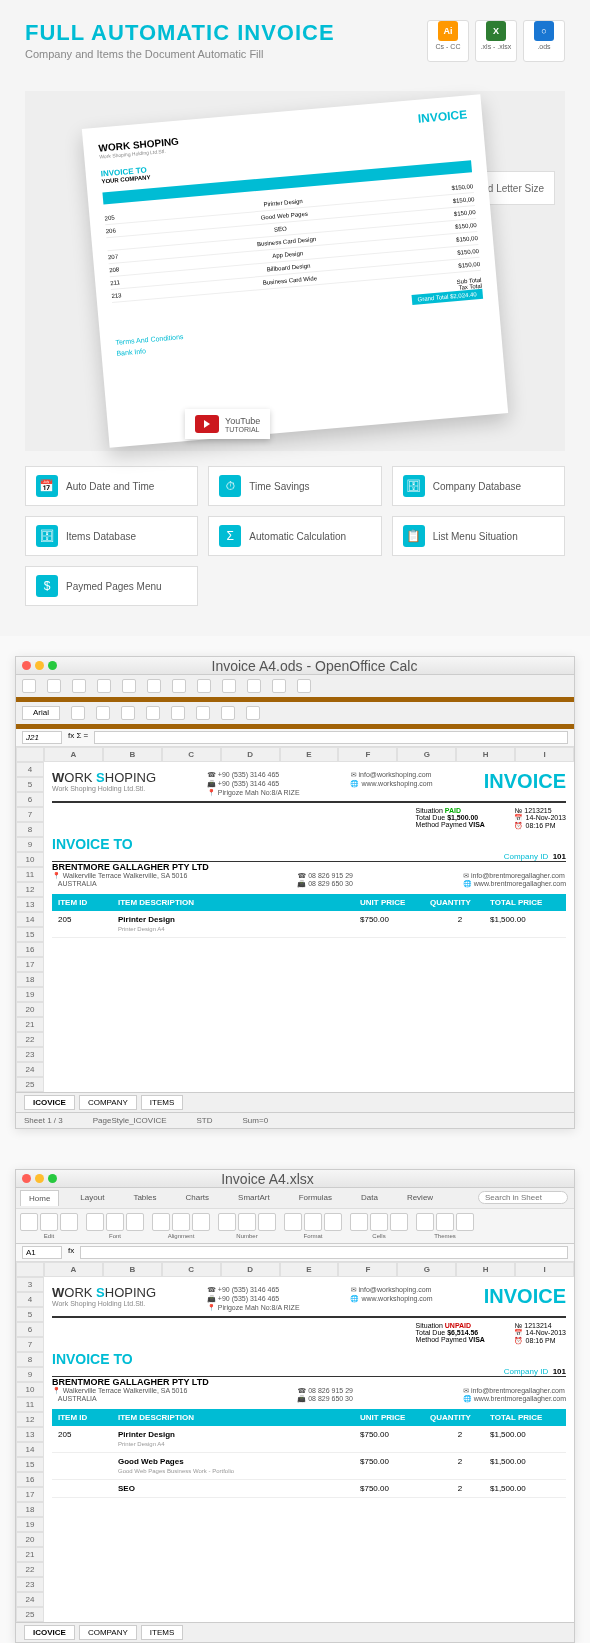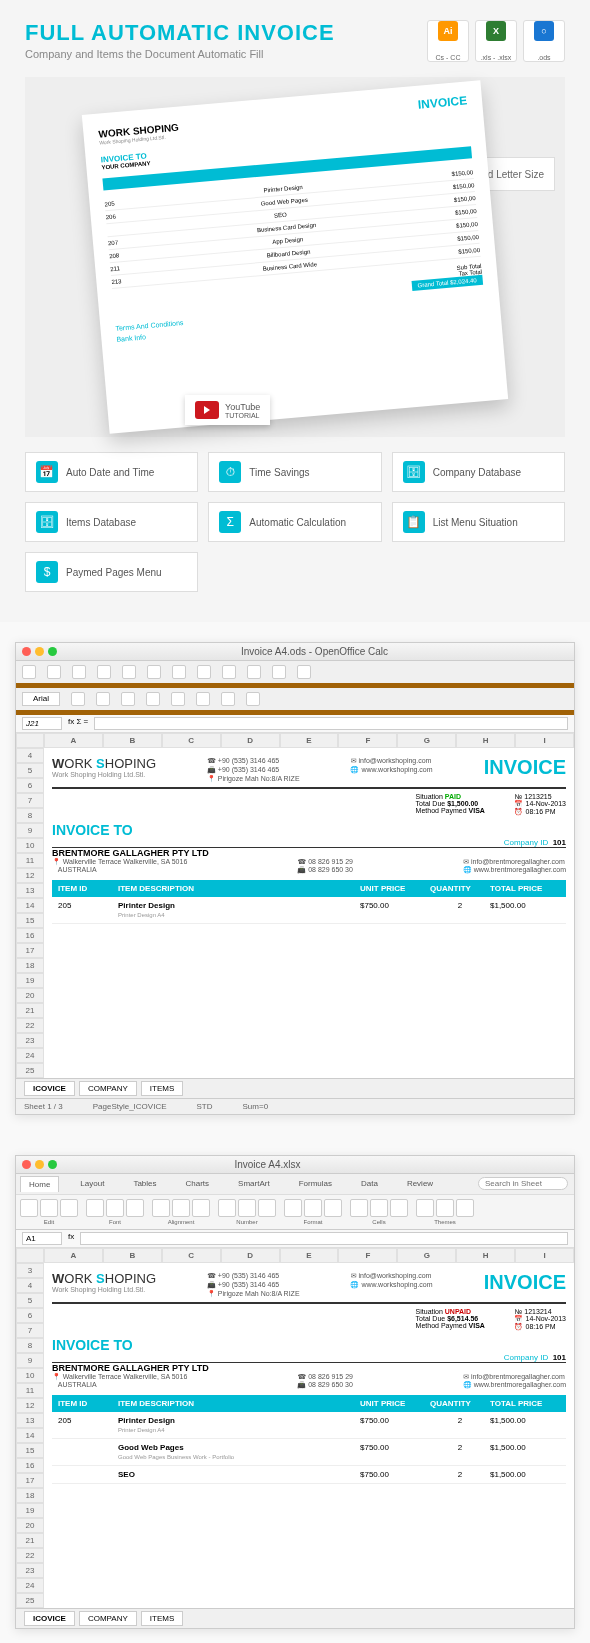--- a/index.html
+++ b/index.html
@@ -1,42 +1,42 @@
 <!DOCTYPE html>
 <html><head>
 <meta charset="utf-8">
 <style>
 *{margin:0;padding:0;box-sizing:border-box}
 body{font-family:Arial,sans-serif;width:590px;background:#fff}
 .section1{background:#f5f5f5;padding:20px 25px 30px}
-.header-row{display:flex;justify-content:space-between;align-items:flex-start;margin-bottom:15px}
+.header-row{display:flex;justify-content:space-between;align-items:flex-start;margin-bottom:29px}
 .title-block h1{color:#00bcd4;font-size:22px;font-weight:700;letter-spacing:1px}
 .title-block p{color:#888;font-size:11px;margin-top:2px}
 .file-icons{display:flex;gap:6px}
-.file-icon{width:42px;height:42px;border:1px solid #ddd;border-radius:3px;background:#fff;display:flex;flex-direction:column;align-items:center;justify-content:space-between;font-size:7px;color:#666}
+.file-icon{width:42px;height:42px;border:1px solid #ddd;border-radius:3px;background:#fff;display:flex;flex-direction:column;align-items:center;justify-content:flex-start;font-size:7px;color:#666}
 .file-icon .fi-top{width:20px;height:20px;border-radius:3px;display:flex;align-items:center;justify-content:center;color:#fff;font-weight:bold;font-size:9px;margin-bottom:2px}
 .invoice-preview{position:relative;background:#eee;height:360px;margin-bottom:15px;display:flex;align-items:center;justify-content:center}
 .paper{background:#fff;width:400px;height:320px;transform:rotate(-5deg);box-shadow:0 8px 20px rgba(0,0,0,.2);padding:15px;font-size:6px;position:relative}
 .paper-logo{font-size:10px;font-weight:bold}
 .paper-invoice-lbl{position:absolute;right:15px;top:12px;color:#00bcd4;font-size:12px;font-weight:bold}
 .paper-band{background:#00bcd4;height:12px;margin:8px 0}
 .paper-row{display:flex;justify-content:space-between;border-bottom:1px solid #eee;padding:3px 0;font-size:6px}
 .a4-tag{position:absolute;right:10px;top:80px;background:#fff;border:1px solid #ddd;padding:6px 10px;font-size:10px;color:#666;display:flex;align-items:center;gap:5px}
 .a4-tag::before{content:"";width:16px;height:20px;background:#00bcd4;border-radius:2px}
 .yt-box{position:absolute;bottom:12px;left:160px;background:#fff;padding:6px 10px;display:flex;align-items:center;gap:6px;font-size:9px;color:#555;box-shadow:0 2px 6px rgba(0,0,0,.2)}
 .yt-icon{width:24px;height:18px;background:#cc181e;border-radius:3px;position:relative}
 .yt-icon::after{content:"";position:absolute;left:9px;top:5px;border-left:6px solid #fff;border-top:4px solid transparent;border-bottom:4px solid transparent}
 .features{display:grid;grid-template-columns:1fr 1fr 1fr;gap:10px}
 .feat{background:#fff;border:1px solid #ddd;padding:8px 10px;display:flex;align-items:center;gap:8px;font-size:10px;color:#555}
 .feat-icon{width:22px;height:22px;background:#00bcd4;border-radius:3px;display:flex;align-items:center;justify-content:center;color:#fff;font-size:12px}
 .section2,.section3{background:#f9f9f9;padding:20px 15px}
 .app-window{background:#fff;border:1px solid #ccc;box-shadow:0 2px 10px rgba(0,0,0,.1);font-size:8px}
 .mac-bar{background:linear-gradient(#f6f6f6,#e6e6e6);height:18px;display:flex;align-items:center;padding:0 6px;gap:4px;border-bottom:1px solid #ccc}
 .mac-dot{width:9px;height:9px;border-radius:50%}
-.mac-title{flex:1;text-align:center;font-size:10px;color:#555}
+.mac-title{flex:1;text-align:center;font-size:14px;color:#555}
 .toolbar{background:#f0f0f0;padding:4px 6px;border-bottom:5px solid #a16207;display:flex;gap:11px;flex-wrap:wrap}
 .tb-btn{width:14px;height:14px;background:#fff;border:1px solid #ccc;border-radius:2px}
 .tb-font{background:#fff;border:1px solid #ccc;padding:1px 10px;font-size:8px}
 .cell-ref{background:#f8f8f8;padding:2px 6px;border-bottom:1px solid #ddd;display:flex;gap:6px;font-size:8px}
 .cell-ref input{border:1px solid #ccc;font-size:8px;padding:1px 3px}
 .sheet{display:grid;grid-template-columns:28px repeat(9,1fr)}
 .sheet>div{border:1px solid #e0e0e0;padding:2px 3px;font-size:8px;min-height:14px;background:#fff}
 .sheet .hdr{background:#f0f0f0;text-align:center;font-weight:bold;color:#666}
 .sheet .rownum{background:#f0f0f0;text-align:center;color:#666}
 .inv-wrap{grid-column:2/11;border:none!important;padding:8px!important}

